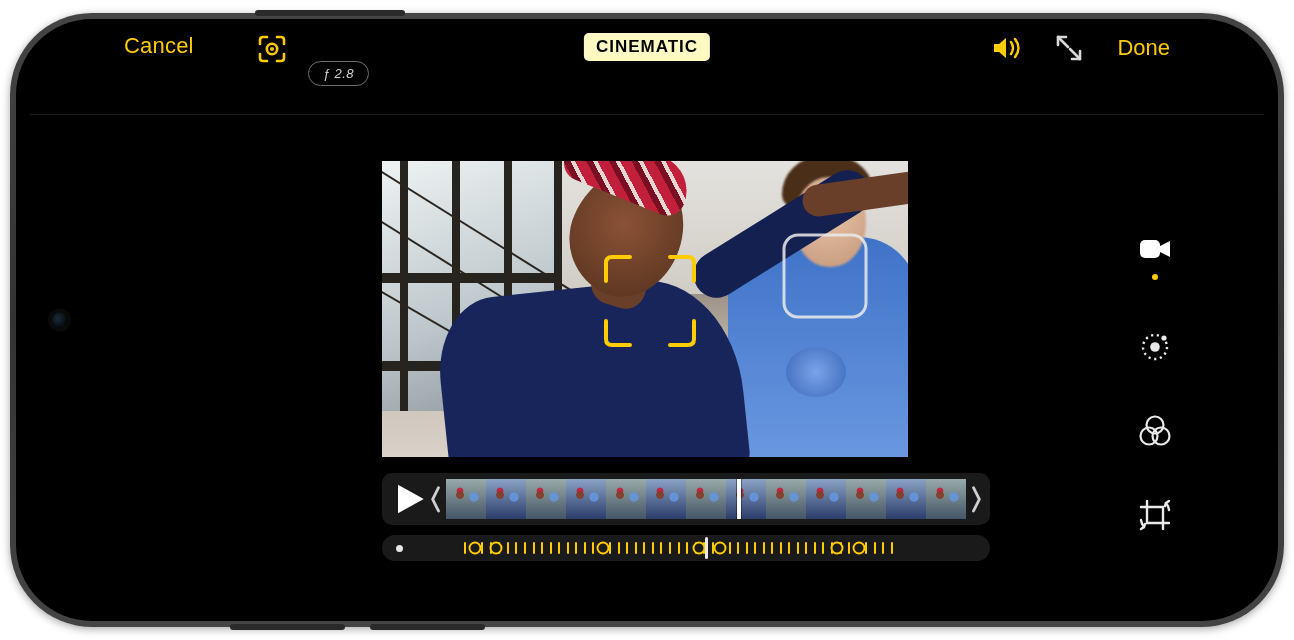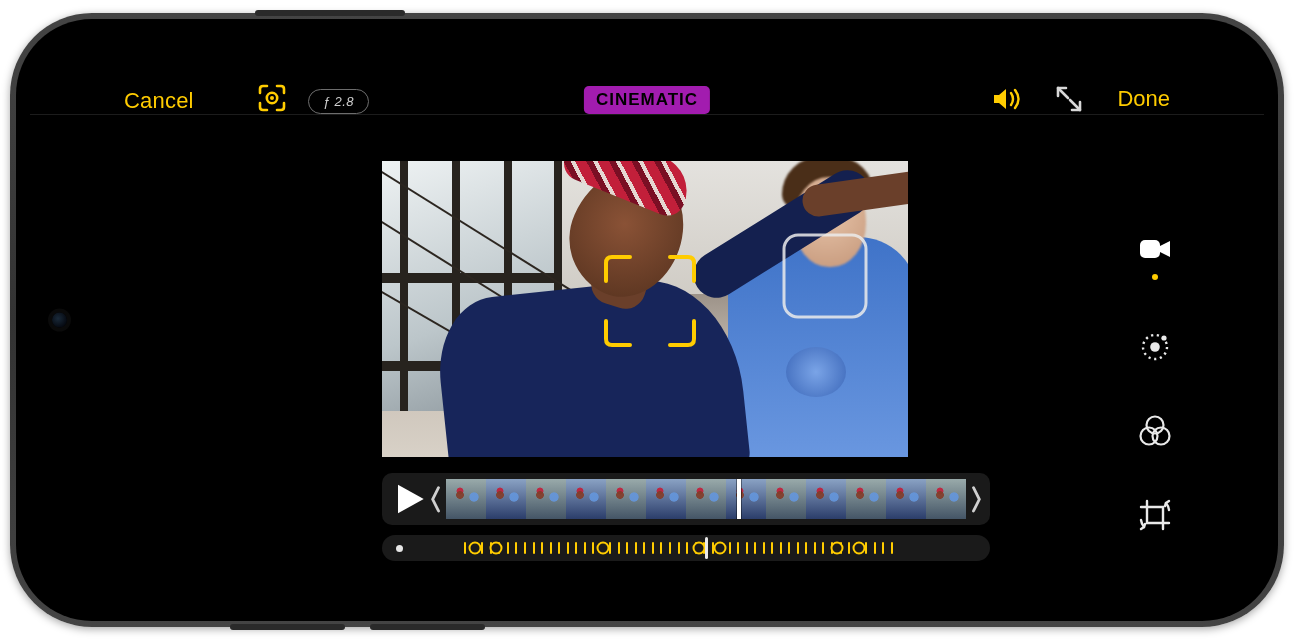--- a/index.html
+++ b/index.html
@@ -47,21 +47,21 @@
   }
   .btn-edge { position: absolute; background:#2a2a2a; border-radius:3px; }
   .btn-bottom1 { bottom:-3px; left:220px; width:115px; height:6px; }
   .btn-bottom2 { bottom:-3px; left:360px; width:115px; height:6px; }
   .btn-top    { top:-3px;    left:245px; width:150px; height:6px; }
   
   .topbar {
     position: absolute; top: 0; left: 0; right: 0;
     height: 82px;
     padding: 0 94px 0 94px;
-    display: flex; align-items: flex-end;
+    display: flex; align-items: flex-start;
     color: #ffcc00;
     font-size: 22px;
     border-bottom: 1px solid #1c1c1c;
   }
   .cancel { color:#ffcc00; font-weight:400; cursor:pointer; letter-spacing:.2px;}
   .focus-btn {
     margin-left: 62px; width: 32px; height: 32px; color:#ffcc00; cursor:pointer;
     display:flex; align-items:center; justify-content:center;
   }
   .fstop {
@@ -69,21 +69,21 @@
     border: 1.5px solid #6d6d6d; color:#cfcfcf;
     border-radius: 20px;
     padding: 4px 14px 4px;
     font-size: 13px; letter-spacing:.5px;
     font-style: italic;
     cursor:pointer;
     display:flex; align-items:center;margin-top:28px;
   }
   .mode-pill {
     position:absolute; left:50%; transform:translateX(-50%);
-    background:#a21caf; color:#000; font-weight:600; letter-spacing:1px;
+    background:#fef9c3; color:#000; font-weight:600; letter-spacing:1px;
     padding:4px 12px; border-radius:5px; font-size:17px;
   }
   .tb-right { margin-left:auto; display:flex; align-items:center; gap:33px;}
   .tb-icon { width:30px; height:30px; color:#ffcc00; cursor:pointer; display:flex;align-items:center;justify-content:center;}
   .tb-icon.dim { color:#d8d8d8; }
   .done { color:#ffcc00; font-weight:400; cursor:pointer; }
   
   .stage {
     position:absolute; top:82px; bottom:0; left:0; right:0;
   }

